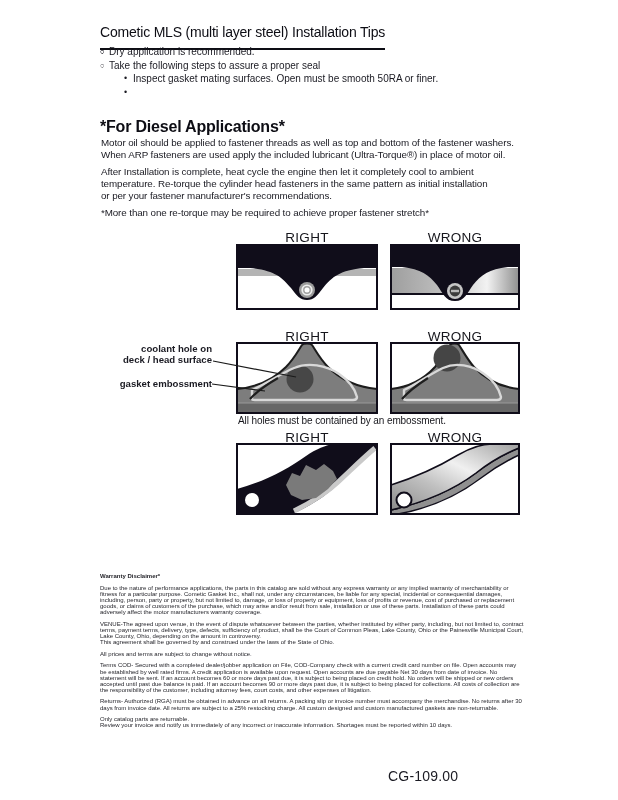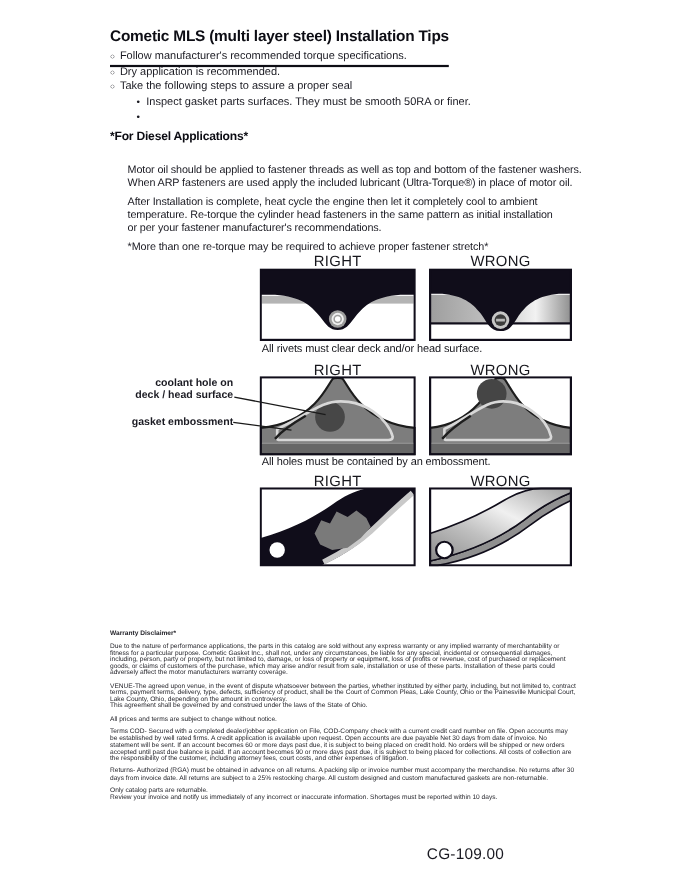--- a/index.html
+++ b/index.html
@@ -9,32 +9,32 @@
     background:#ffffff;
     font-family:"Liberation Sans", sans-serif;
     color:#111116;
     overflow:hidden;
   }
   .abs { position:absolute; }
   .preline { white-space:pre-line; }
 
   .title {
     left:100px; top:24px;
-    font-size:14px; font-weight:bold; color:#0d0d14;
-    border-bottom:2.5px solid #0d0d14; padding-bottom:19px;
+    font-size:14px; font-weight:normal; color:#0d0d14;
+    border-bottom:2.5px solid #0d0d14; padding-bottom:8px;
     letter-spacing:-0.2px;
   }
   .bullets { left:100px; top:45px; font-size:10px; line-height:13.7px; color:#1a1a22; }
   .bullet-row { position:relative; padding-left:9px; }
   .bullet-row .marker { position:absolute; left:0; top:0; font-size:7.5px; line-height:13.7px; }
   .bullet-row.indent { margin-left:24px; }
   .bullet-row.indent .marker { font-size:9px; }
 
-  .diesel-heading { left:100px; top:118px; font-size:11px; font-weight:bold; color:#0d0d14; letter-spacing:-0.2px; }
-  .body-para { left:116px; width:440px; font-size:9.8px; line-height:11.8px; color:#1a1a22; letter-spacing:-0.1px;margin-top:12px; }
+  .diesel-heading { left:100px; top:118px; font-size:16px; font-weight:bold; color:#0d0d14; letter-spacing:-0.2px; }
+  .body-para { left:101px; width:440px; font-size:9.8px; line-height:11.8px; color:#1a1a22; letter-spacing:-0.1px; }
   .p1 { top:137px; }
   .p2 { top:166px; }
   .note { top:207px; }
 
   .figure-area { left:0; top:228px; width:512px; height:316px; }
   .fig-label { font-size:13.5px; color:#16161c; text-align:center; letter-spacing:0.3px; }
   .fig-label.l { left:236px; width:142px; }
   .fig-label.r { left:390px; width:130px; }
   .row1-label { top:2px; }
   .row2-label { top:101px; }
@@ -63,33 +63,32 @@
 </head>
 <body>
 
 <div class="page">
 
   <div class="abs title">Cometic MLS (multi layer steel) Installation Tips</div>
 
   <div class="abs bullets">
     <div class="bullet-row">
       <span class="marker">○</span>
-      <span>Follow manufacturer's recommended torque specifications.</span>
     </div>
     <div class="bullet-row">
       <span class="marker">○</span>
       <span>Dry application is recommended.</span>
     </div>
     <div class="bullet-row">
       <span class="marker">○</span>
       <span>Take the following steps to assure a proper seal</span>
     </div>
     <div class="bullet-row indent">
       <span class="marker">•</span>
-      <span>Inspect gasket parts surfaces.  They must be smooth 50RA or finer.</span>
+      <span>Inspect gasket mating surfaces.  Open must be smooth 50RA or finer.</span>
     </div>
     <div class="bullet-row indent">
       <span class="marker">•</span>
     </div>
   </div>
 
   <div class="abs diesel-heading">*For Diesel Applications*</div>
   <div class="abs body-para p1 preline">Motor oil should be applied to fastener threads as well as top and bottom of the fastener washers.
 When ARP fasteners are used apply the included lubricant (Ultra-Torque®) in place of motor oil.</div>
   <div class="abs body-para p2 preline">After Installation is complete, heat cycle the engine then let it completely cool to ambient
@@ -128,21 +127,20 @@
       <rect x="1" y="49" width="128" height="2" fill="#100d1a"></rect>
       <path d="M1,1 H129 V23 H118 C99,25 91,31 83,41 C77,49 75,57 65,57 C55,57 53,49 47,41 C39,31 31,25 12,23 H1 Z" fill="#100d1a"></path>
       <g>
         <circle cx="65" cy="47" r="8" fill="#c6c6c6"></circle>
         <circle cx="65" cy="47" r="5.4" fill="#3c3c3c"></circle>
         <path d="M61,47 h8" stroke="#b8b8b8" stroke-width="2.4"></path>
       </g>
       <rect x="1" y="1" width="128" height="64" fill="none" stroke="#100d1a" stroke-width="2"></rect>
     </svg>
 
-    <div class="abs fig-caption row1-caption">All rivets must clear deck and/or head surface.</div>
 
     <div class="abs fig-label l row2-label">RIGHT</div>
     <div class="abs fig-label r row2-label">WRONG</div>
 
     <div class="abs side-label coolant-label preline">coolant hole on
 deck / head surface</div>
     <div class="abs side-label embossment-label">gasket embossment</div>
 
     <svg class="abs leader-svg" viewBox="0 0 100 45">
       <line x1="8" y1="6" x2="91" y2="22" stroke="#1a1a1a" stroke-width="1.2"></line>

